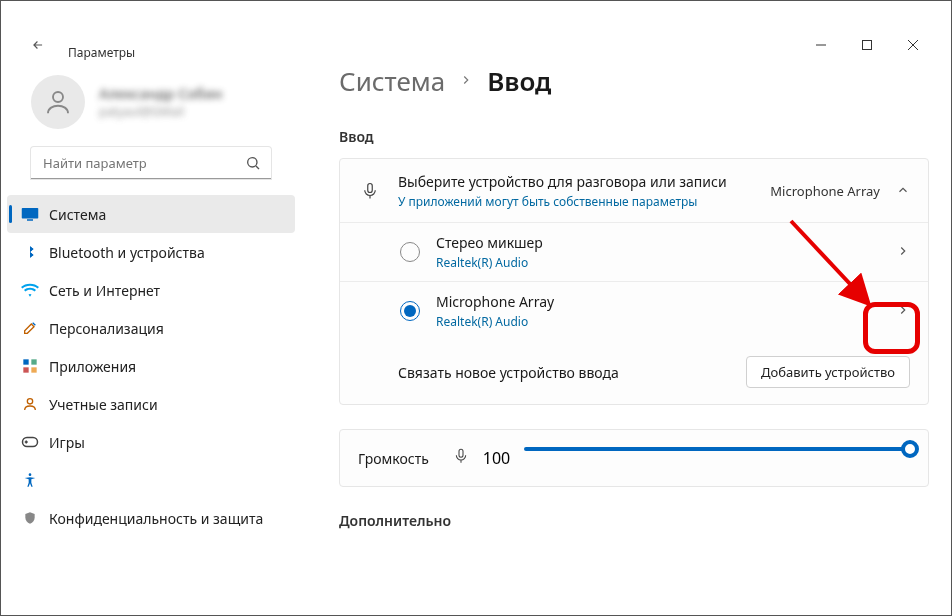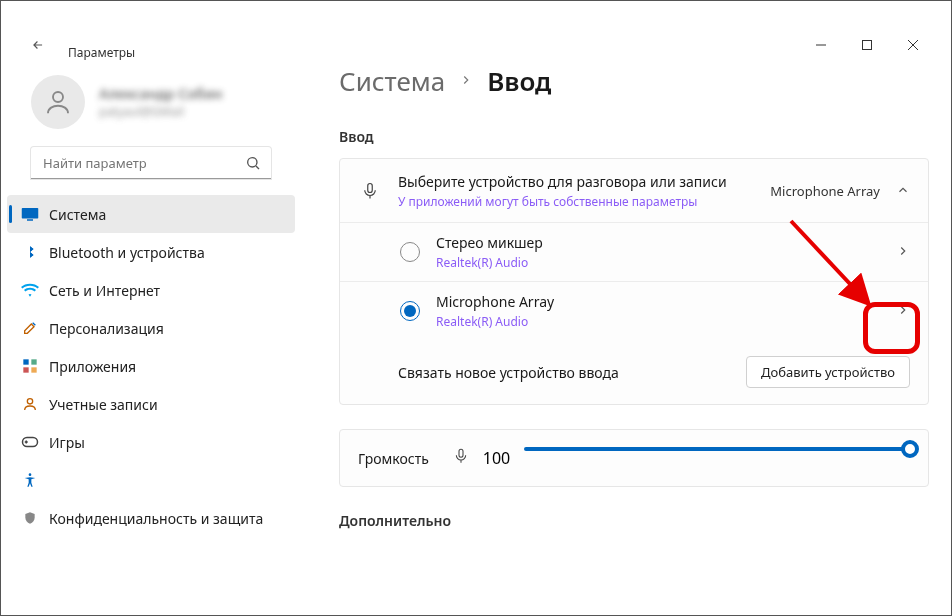--- a/index.html
+++ b/index.html
@@ -37,21 +37,21 @@
 .breadcrumb .bc2 { font-size: 26px; font-weight: 600; color: #1a1a1a; }
 
 .section-label { font-size: 14px; font-weight: 600; color: #333; margin-bottom: 12px; }
 
 .card { border: 1px solid #e6e6e6; border-radius: 4px; background: #fdfdfd; margin-bottom: 24px; }
 .row { display: flex; align-items: center; min-height: 64px; padding: 10px 18px; border-bottom: 1px solid #ececec; gap: 16px; }
 .row:last-child { border-bottom: none; }
 .row .lead-icon { width: 24px; display: flex; justify-content: center; color: #444; flex-shrink: 0; }
 .row .txt { flex: 1; }
 .row .txt .t1 { font-size: 14px; color: #1a1a1a; }
-.row .txt .t2 { font-size: 12px; color: #8b5cf6; margin-top: 2px; }
+.row .txt .t2 { font-size: 12px; color: #0369a1; margin-top: 2px; }
 .row .trail { display: flex; align-items: center; gap: 16px; color: #555; }
 .trail .val { font-size: 13px; color: #333; }
 
 .sub-row { padding-left: 60px; min-height: 58px; position: relative; }
 .radio { width: 20px; height: 20px; border-radius: 50%; border: 1.5px solid #888; flex-shrink: 0; position: relative; }
 .radio.sel { border: 1.5px solid #0067c0; }
 .radio.sel::after { content: ""; position: absolute; inset: 3px; background: #0067c0; border-radius: 50%; }
 
 .add-btn { border: 1px solid #d0d0d0; background: #fff; border-radius: 4px; padding: 6px 14px; font-size: 13px; color: #222; cursor: pointer; }
 

